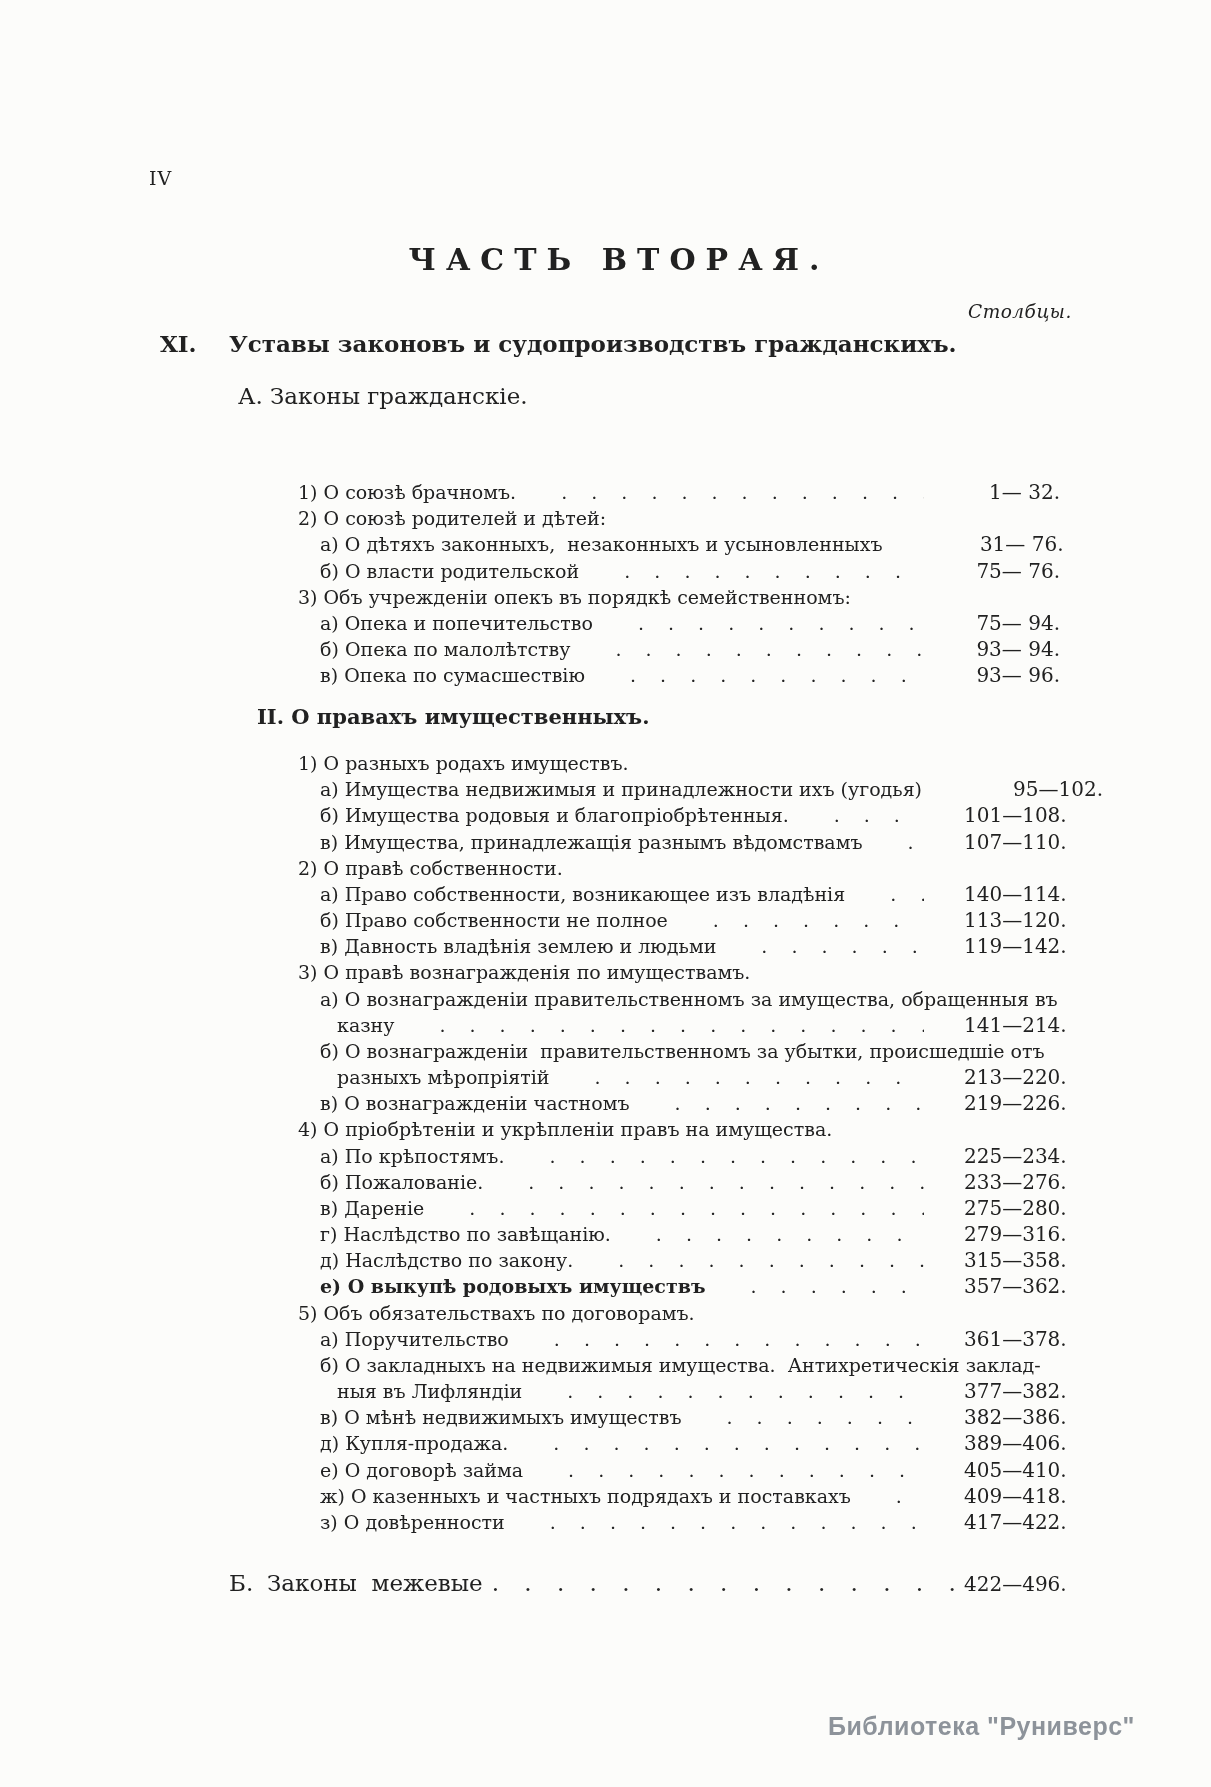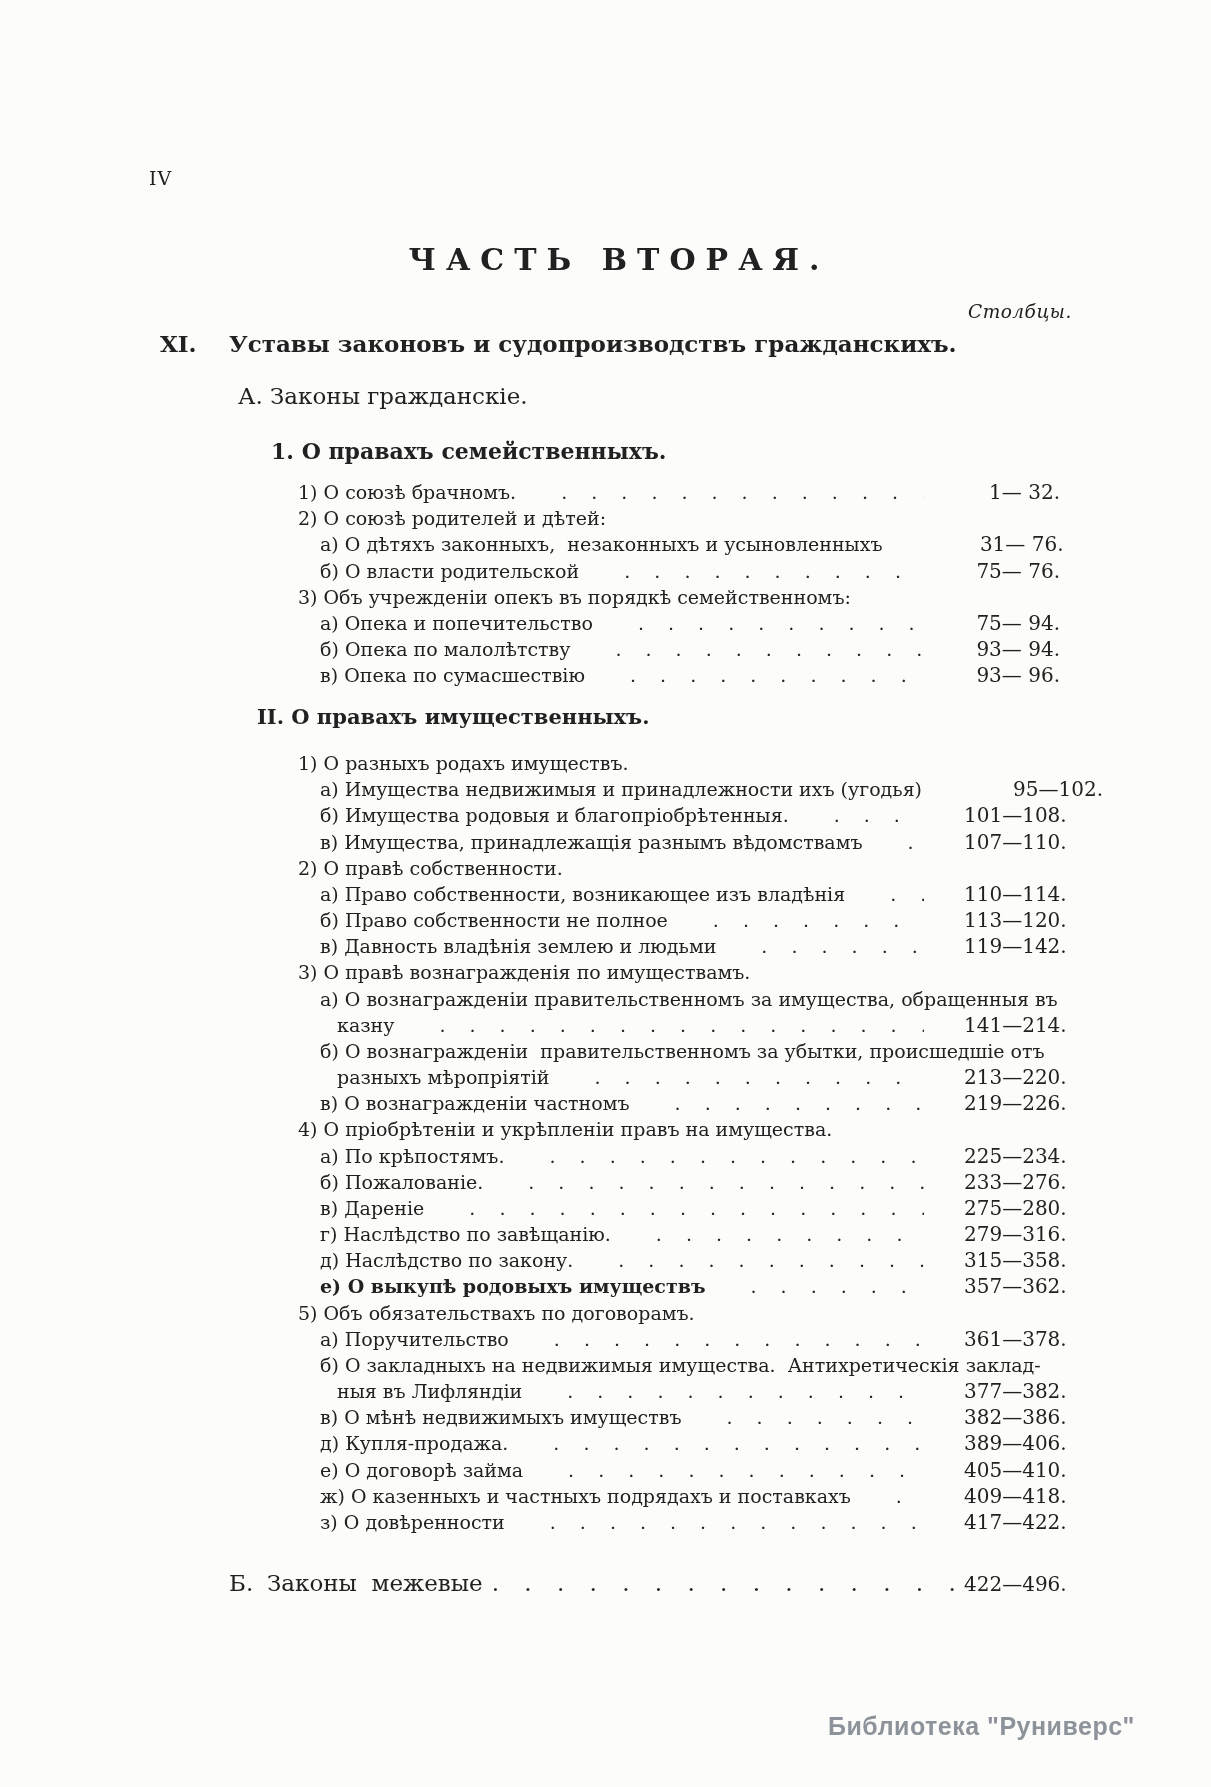--- a/index.html
+++ b/index.html
@@ -63,21 +63,20 @@
   <div class="folio">IV</div>
 
   <div class="title">ЧАСТЬ ВТОРАЯ.</div>
 
   <div class="columns-label">Столбцы.</div>
 
   <div class="h-xi"><span class="num">XI.</span><span>Уставы законовъ и судопроизводствъ гражданскихъ.</span></div>
 
   <div class="h-a">А. Законы гражданскіе.</div>
 
-  <div class="h-s1">1. О правахъ семейственныхъ.</div>
 
   <div class="toc toc-1" id="sec1">
       <div class="row lvl1">
         <span class="text">1) О союзѣ брачномъ.</span>
         <span class="dots"></span>
         <span class="pages">1— 32.</span>
       </div>
       <div class="row lvl1">
         <span class="text">2) О союзѣ родителей и дѣтей:</span>
       </div>
@@ -131,21 +130,21 @@
         <span class="text">в) Имущества, принадлежащія разнымъ вѣдомствамъ</span>
         <span class="dots"></span>
         <span class="pages">107—110.</span>
       </div>
       <div class="row lvl1">
         <span class="text">2) О правѣ собственности.</span>
       </div>
       <div class="row lvl2">
         <span class="text">а) Право собственности, возникающее изъ владѣнія</span>
         <span class="dots"></span>
-        <span class="pages">110—114.</span>
+        <span class="pages">140—114.</span>
       </div>
       <div class="row lvl2">
         <span class="text">б) Право собственности не полное</span>
         <span class="dots"></span>
         <span class="pages">113—120.</span>
       </div>
       <div class="row lvl2">
         <span class="text">в) Давность владѣнія землею и людьми</span>
         <span class="dots"></span>
         <span class="pages">119—142.</span>

